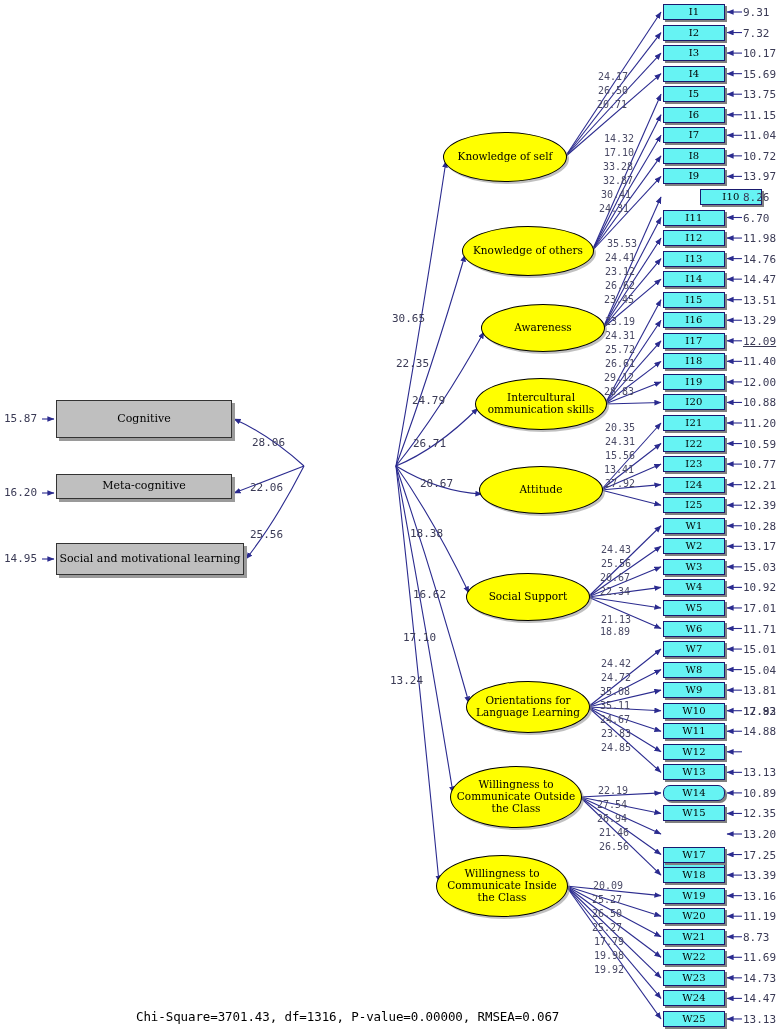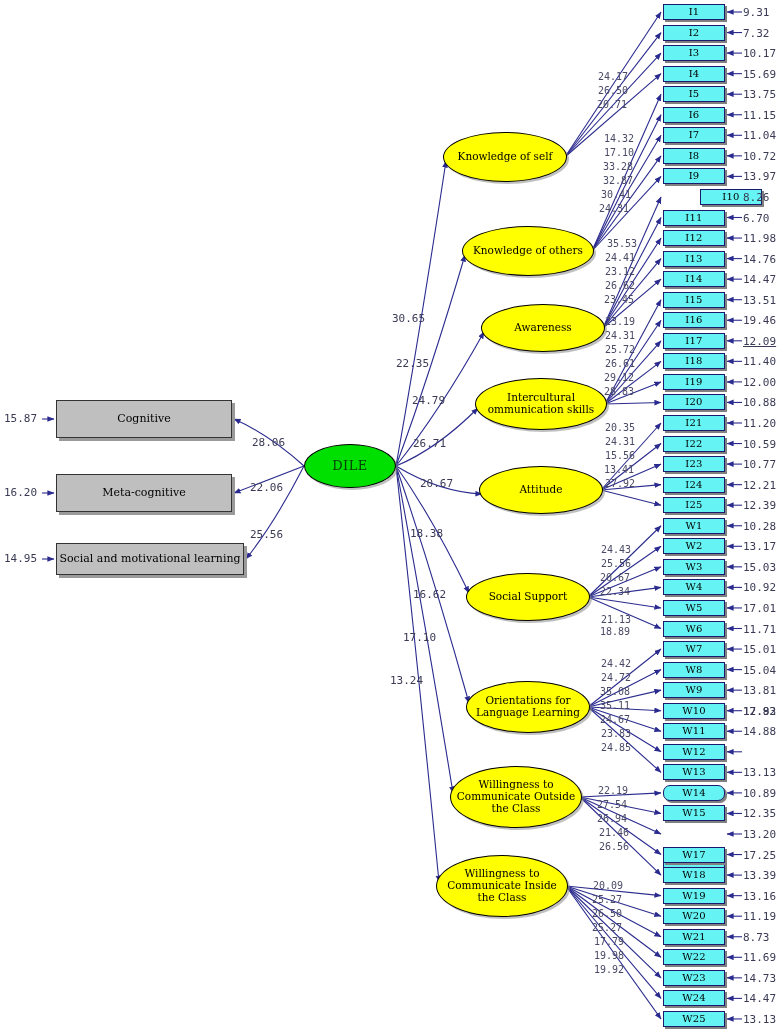--- a/index.html
+++ b/index.html
@@ -188,21 +188,21 @@
         <path d="M304,466 Q269,479.5 234,493" marker-end="url(#ah)"></path>
         <line x1="42" y1="559" x2="54" y2="559" marker-end="url(#ah)"></line>
         <path d="M304,466 Q275,522.5 246,559" marker-end="url(#ah)"></path>
       </g>
   </svg>
 
   <div id="exo-layer">
       <div class="grey-box" style="left: 56px; top: 400px; width: 176px; height: 38px;">Cognitive</div>
       <div class="struct-err" style="left: 4px; top: 413px;">15.87</div>
       <div class="path-val" style="left: 252px; top: 437px;">28.06</div>
-      <div class="grey-box" style="left: 56px; top: 474px; width: 176px; height: 38px;">Meta-cognitive</div>
+      <div class="grey-box" style="left: 56px; top: 474px; width: 176px; height: 25px;">Meta-cognitive</div>
       <div class="struct-err" style="left: 4px; top: 487px;">16.20</div>
       <div class="path-val" style="left: 250px; top: 482px;">22.06</div>
       <div class="grey-box" style="left: 56px; top: 543px; width: 188px; height: 32px;">Social and motivational learning</div>
       <div class="struct-err" style="left: 4px; top: 553px;">14.95</div>
       <div class="path-val" style="left: 250px; top: 529px;">25.56</div>
     </div>
 
   <div id="oval-layer">
       <div class="oval" style="left: 443px; top: 132px; width: 124px; height: 50px; white-space: pre-line;">Knowledge of self</div>
       <div class="oval" style="left: 462px; top: 226px; width: 132px; height: 50px; white-space: pre-line;">Knowledge of others</div>
@@ -214,21 +214,20 @@
       <div class="oval" style="left: 466px; top: 681px; width: 124px; height: 52px; white-space: pre-line;">Orientations for
 Language Learning</div>
       <div class="oval" style="left: 450px; top: 766px; width: 132px; height: 62px; white-space: pre-line;">Willingness to
 Communicate Outside
 the Class</div>
       <div class="oval" style="left: 436px; top: 855px; width: 132px; height: 62px; white-space: pre-line;">Willingness to
 Communicate Inside
 the Class</div>
     </div>
 
-  <div class="oval core" id="core-oval" style="left:304px;top:444px;width:92px;height:44px;">DILE</div>
 
   <div id="ind-layer">
       <div class="obs-box" style="left: 663px; top: 4px;">I1</div>
       <div class="err-val" style="left: 743px; top: 7px;">9.31</div>
       <div class="obs-box" style="left: 663px; top: 24.55px;">I2</div>
       <div class="err-val" style="left: 743px; top: 27.55px;">7.32</div>
       <div class="obs-box" style="left: 663px; top: 45.1px;">I3</div>
       <div class="err-val" style="left: 743px; top: 48.1px;">10.17</div>
       <div class="obs-box" style="left: 663px; top: 65.65px;">I4</div>
       <div class="err-val" style="left: 743px; top: 68.65px;">15.69</div>
@@ -248,21 +247,21 @@
       <div class="err-val" style="left: 743px; top: 212.5px;">6.70</div>
       <div class="obs-box" style="left: 663px; top: 230.05px;">I12</div>
       <div class="err-val" style="left: 743px; top: 233.05px;">11.98</div>
       <div class="obs-box" style="left: 663px; top: 250.6px;">I13</div>
       <div class="err-val" style="left: 743px; top: 253.6px;">14.76</div>
       <div class="obs-box" style="left: 663px; top: 271.15px;">I14</div>
       <div class="err-val" style="left: 743px; top: 274.15px;">14.47</div>
       <div class="obs-box" style="left: 663px; top: 291.7px;">I15</div>
       <div class="err-val" style="left: 743px; top: 294.7px;">13.51</div>
       <div class="obs-box" style="left: 663px; top: 312.25px;">I16</div>
-      <div class="err-val" style="left: 743px; top: 315.25px;">19.46</div>
+      <div class="err-val" style="left: 743px; top: 315.25px;">13.29</div>
       <div class="obs-box" style="left: 663px; top: 332.8px;">I17</div>
       <div class="err-val" style="left: 743px; top: 335.8px; text-decoration: underline;">12.09</div>
       <div class="obs-box" style="left: 663px; top: 353.35px;">I18</div>
       <div class="err-val" style="left: 743px; top: 356.35px;">11.40</div>
       <div class="obs-box" style="left: 663px; top: 373.9px;">I19</div>
       <div class="err-val" style="left: 743px; top: 376.9px;">12.00</div>
       <div class="obs-box" style="left: 663px; top: 394.45px;">I20</div>
       <div class="err-val" style="left: 743px; top: 397.45px;">10.88</div>
       <div class="obs-box" style="left: 663px; top: 415px;">I21</div>
       <div class="err-val" style="left: 743px; top: 418px;">11.20</div>
@@ -384,14 +383,15 @@
       <div class="path-val" style="left: 396px; top: 358px;">22.35</div>
       <div class="path-val" style="left: 412px; top: 395px;">24.79</div>
       <div class="path-val" style="left: 413px; top: 438px;">26.71</div>
       <div class="path-val" style="left: 420px; top: 478px;">20.67</div>
       <div class="path-val" style="left: 410px; top: 528px;">18.38</div>
       <div class="path-val" style="left: 413px; top: 589px;">16.62</div>
       <div class="path-val" style="left: 403px; top: 632px;">17.10</div>
       <div class="path-val" style="left: 390px; top: 675px;">13.24</div>
     </div>
 
+  <div id="fit-line">Chi-Square=3701.43, df=1316, P-value=0.00000, RMSEA=0.067</div>
 
 </div>
 
 </body></html>

